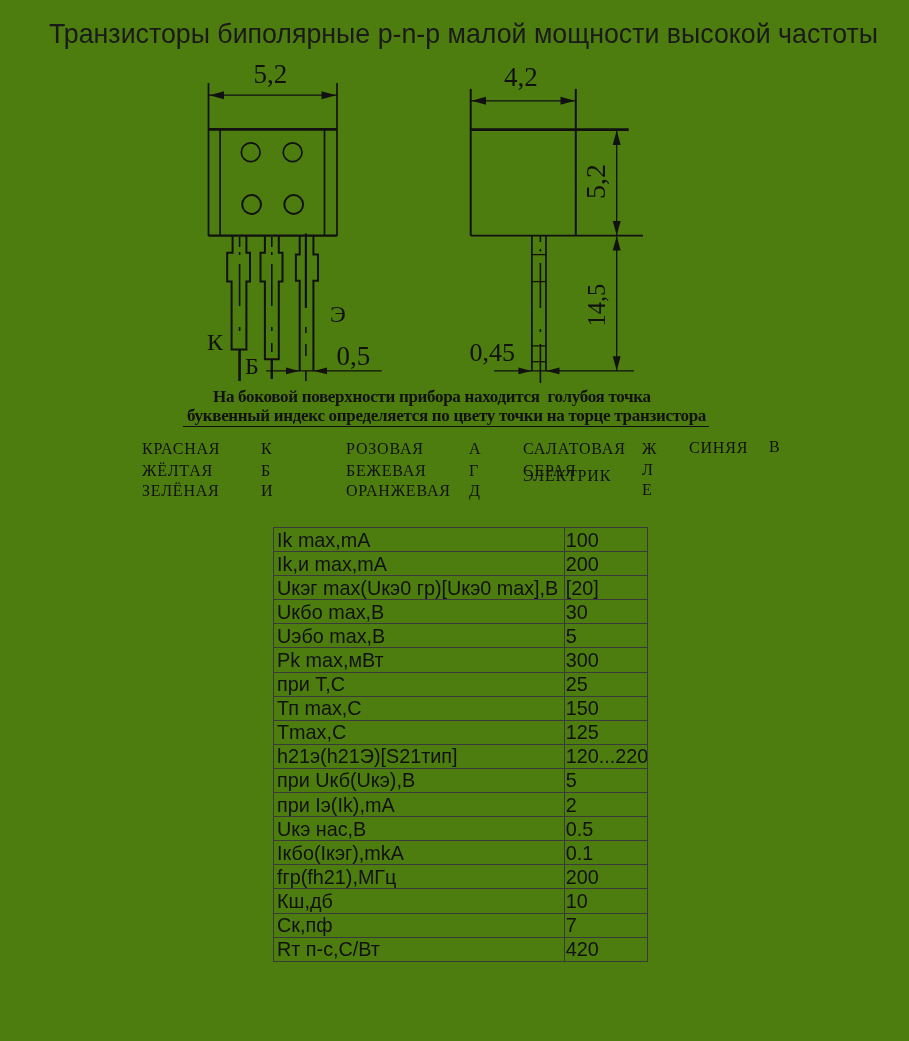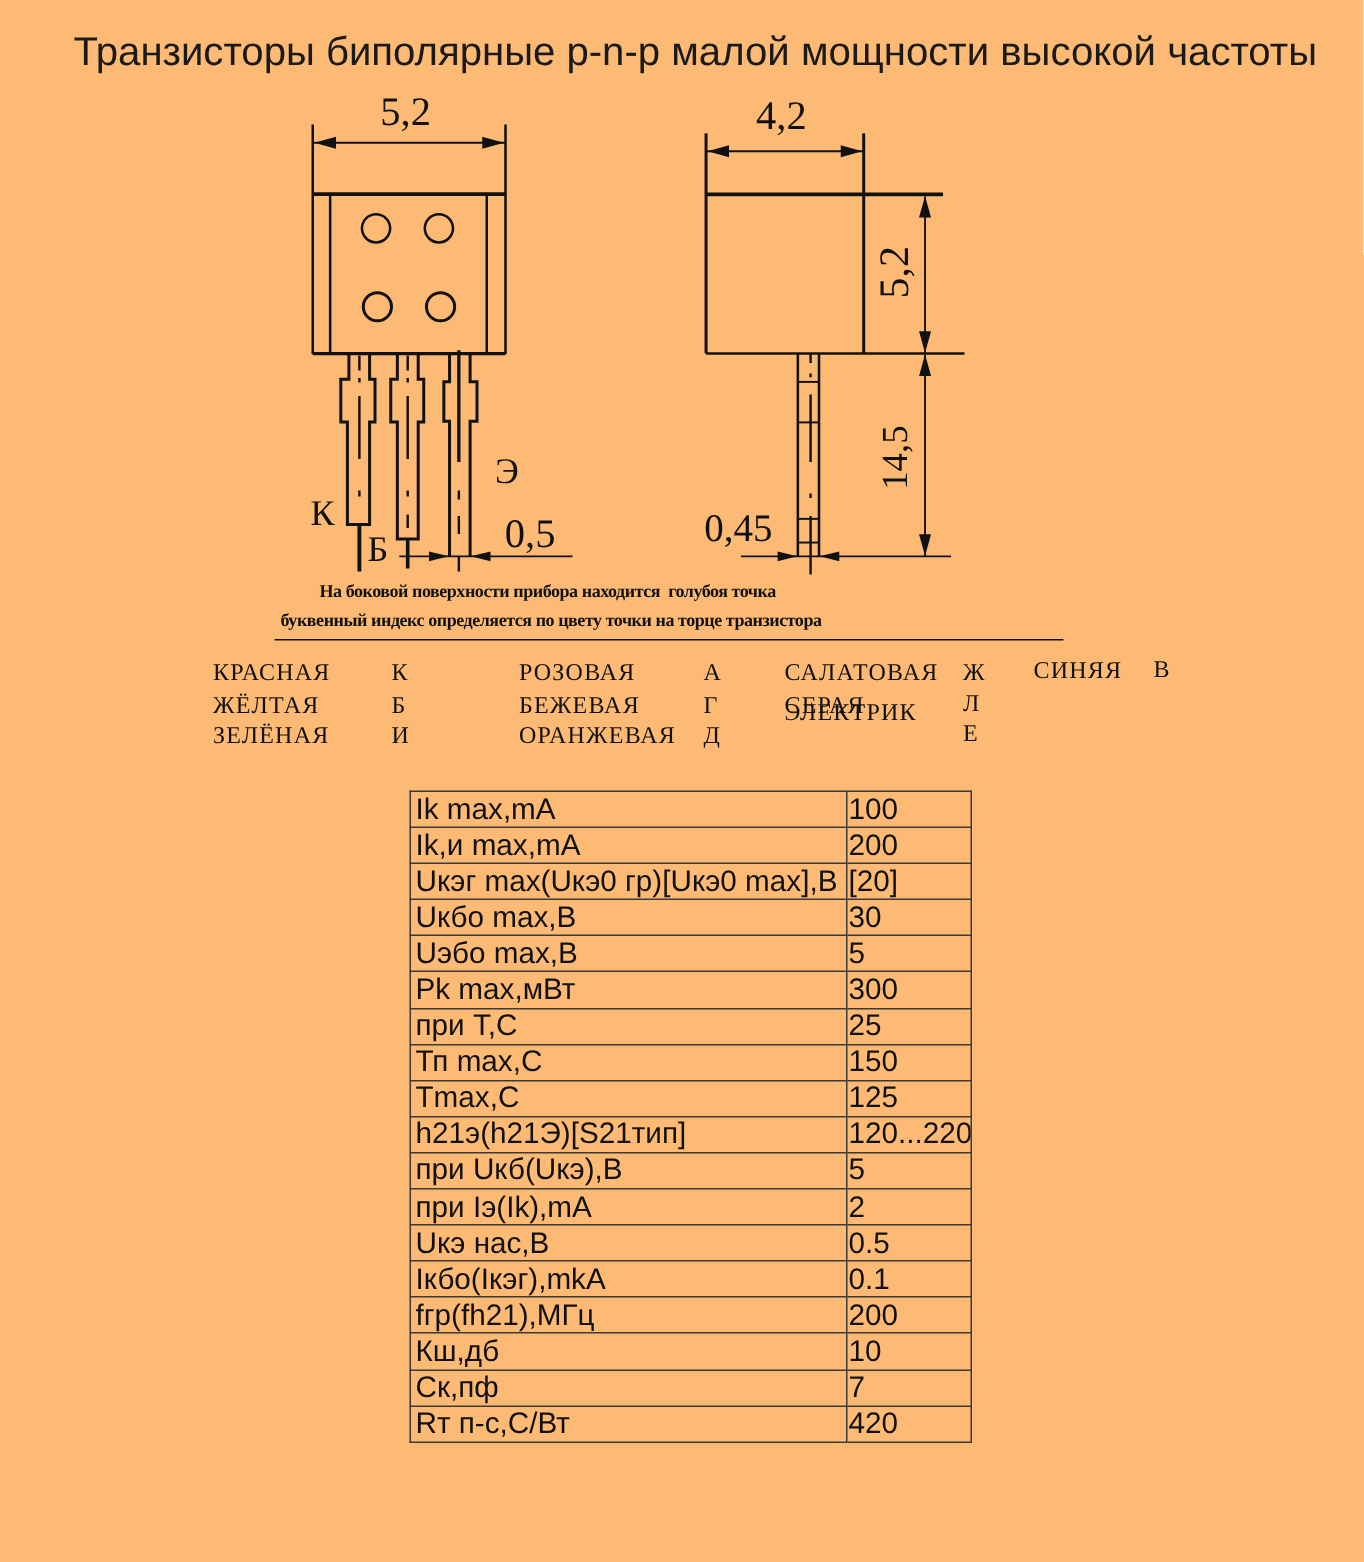--- a/index.html
+++ b/index.html
@@ -1,20 +1,20 @@
 <!DOCTYPE html>
 <html><head>
 <meta charset="utf-8">
 <style>
 html,body{margin:0;padding:0;background:#fff;}
-#page{position:relative;width:909px;height:1041px;background:#fdba74;overflow:hidden;
+#page{position:relative;width:909px;height:1041px;background:#4d7c0f;overflow:hidden;
   font-family:"Liberation Sans",sans-serif;color:#000;}
 #title{position:absolute;left:49px;top:19px;font-size:26.75px;white-space:pre;letter-spacing:0px;color:#1a1a1a;}
 svg{position:absolute;left:0;top:0;}
-.hd{position:absolute;font-family:"Liberation Serif",serif;font-weight:bold;font-size:12px;
+.hd{position:absolute;font-family:"Liberation Serif",serif;font-weight:bold;font-size:17px;
   letter-spacing:-0.3px;white-space:pre;color:#111;text-align:center;}
 .ct{position:absolute;font-family:"Liberation Serif",serif;font-size:16px;letter-spacing:0.8px;
   white-space:pre;color:#111;margin-left:19px;}
 #tblwrap{position:absolute;left:273px;top:527px;}
 table{border-collapse:collapse;table-layout:fixed;width:375px;}
 td{border:1.4px solid #3a3a3a;height:23.1px;padding:0 0 0 3px;font-size:19.8px;
   font-family:"Liberation Sans",sans-serif;white-space:pre;overflow:hidden;color:#111;
   vertical-align:middle;line-height:22px;}
 td.c1{width:286px;}
 td.c2{width:81px;padding-left:0.5px;}

